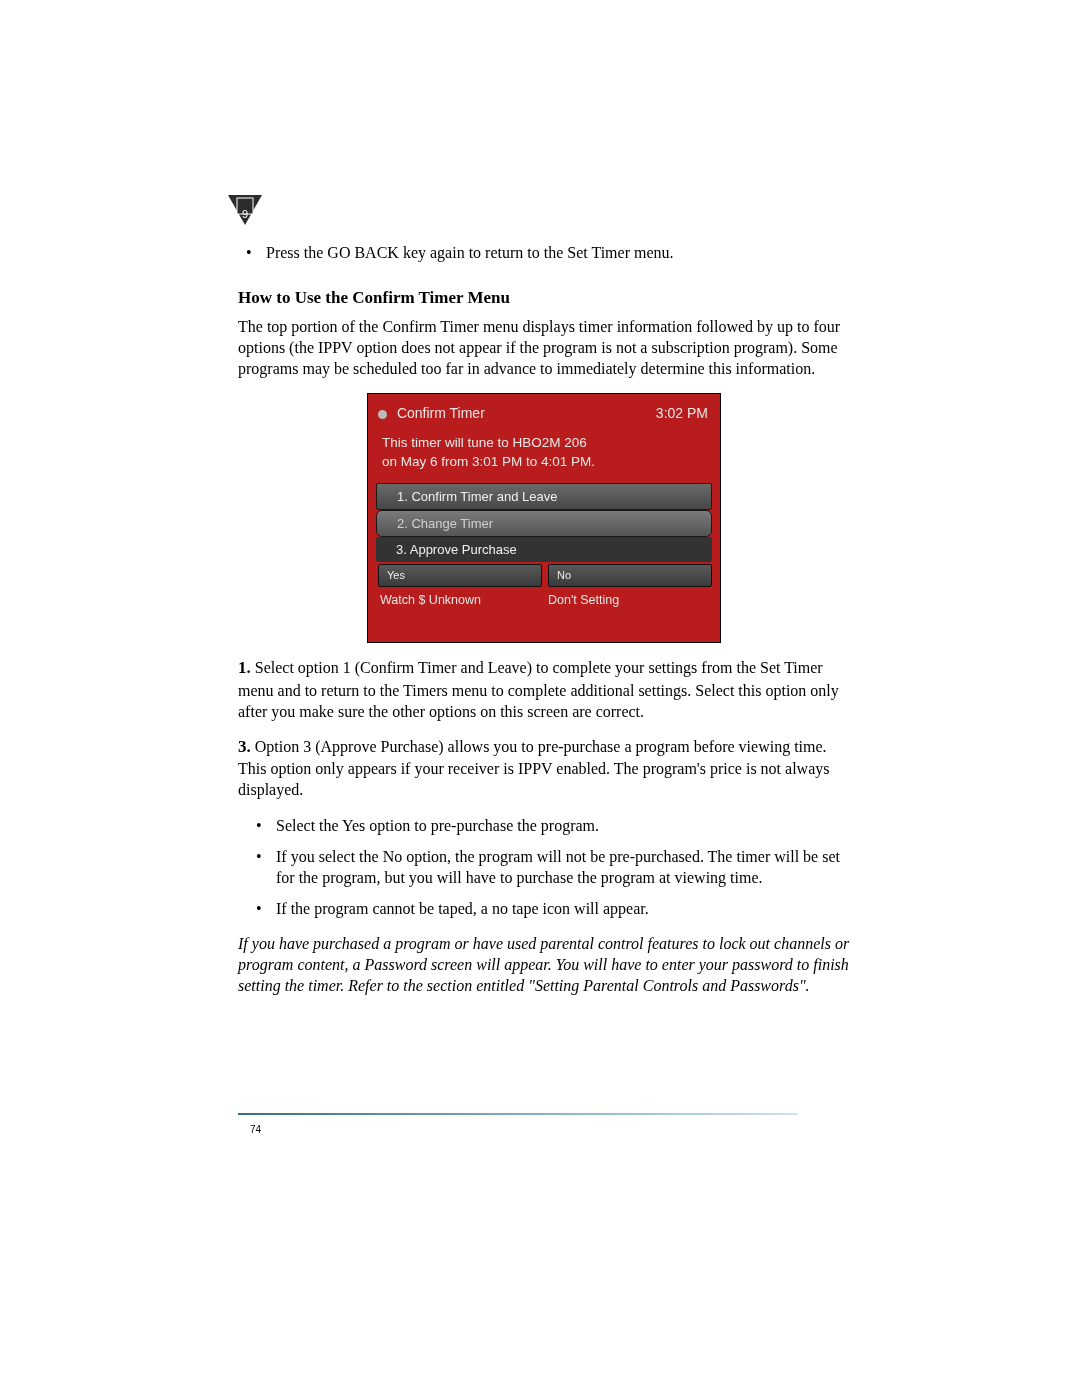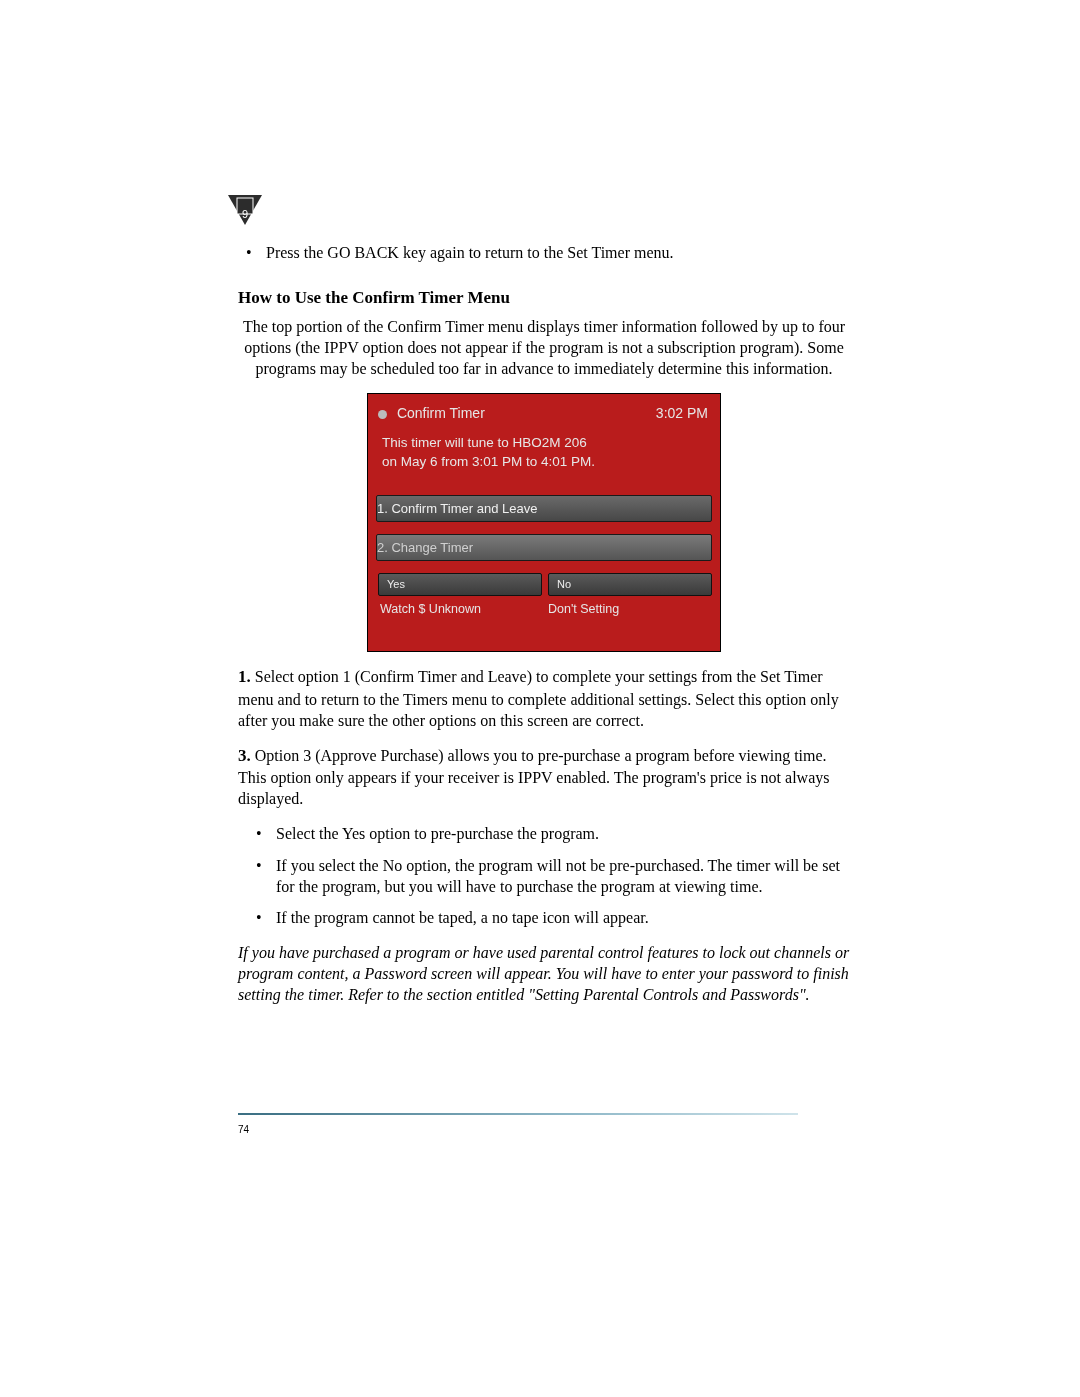--- a/index.html
+++ b/index.html
@@ -44,21 +44,21 @@
     width: 20px;
     flex: 0 0 20px;
     text-align: left;
   }
   .bullet-row .txt { flex: 1; }
   .section-heading {
     font-weight: bold;
     font-size: 17px;
     margin: 24px 0 6px 0;
   }
-  .para { margin: 0 0 14px 0; text-align: center; }
+  .para { margin: 0 0 14px 0; }
   .figure-wrap {
     display: flex;
     justify-content: center;
     margin: 6px 0 14px 0;
   }
   .figure {
     width: 336px;
     background: #b91c1c;
     padding: 8px 8px 34px 8px;
     font-family: Arial, sans-serif;
@@ -82,28 +82,29 @@
   }
   .fig-msg {
     font-size: 13.5px;
     padding: 6px 6px 12px 6px;
     line-height: 1.35;
   }
   .fig-option {
     background: linear-gradient(#6a6a6a,#474747);
     border: 1px solid #1a1a1a;
     border-radius: 2px;
-    padding: 4px 0;
+    padding: 4px 20px;
     font-size: 13px;
-    margin: 12px 0;
+    margin: 0 0;
     color: #f0f0f0;
   }
   .fig-option.selected {
     background: linear-gradient(#7a7a7a,#555);
     color: #d0d0d0;
+    border-radius: 6px;
   }
   .fig-sub {
     padding-left: 2px;
     margin-top: 2px;
   }
   .fig-sub-row {
     display: flex;
     gap: 6px;
     margin-bottom: 3px;
   }
@@ -131,21 +132,21 @@
   .footer-rule {
     position: absolute;
     left: 238px;
     width: 560px;
     bottom: 282px;
     height: 2px;
     background: linear-gradient(to right, #3a6e82, #8fb8c8 60%, #cfe3ea);
   }
   .page-number {
     position: absolute;
-    left: 238px;
+    left: 250px;
     bottom: 262px;
     font-size: 10px;
     font-family: Arial, sans-serif;
   }
 </style>
 </head>
 <body>
 
 <div class="page">
 
@@ -176,20 +177,21 @@
             <span>Confirm Timer</span>
           </span>
           <span>3:02 PM</span>
         </div>
         <div class="fig-msg">
           <div>This timer will tune to HBO2M 206</div>
           <div>on May 6 from 3:01 PM to 4:01 PM.</div>
         </div>
         <div class="fig-option">1.  Confirm Timer and Leave</div>
         <div class="fig-option selected">2.  Change Timer</div>
+        <div class="fig-option" style="background:#333;border:none;">3.  Approve Purchase</div>
         <div class="fig-sub">
           <div class="fig-sub-row">
             <div class="fig-btn">Yes</div>
             <div class="fig-btn">No</div>
           </div>
           <div class="fig-labels">
             <span>Watch $ Unknown</span>
             <span>Don't Setting</span>
           </div>
         </div>

